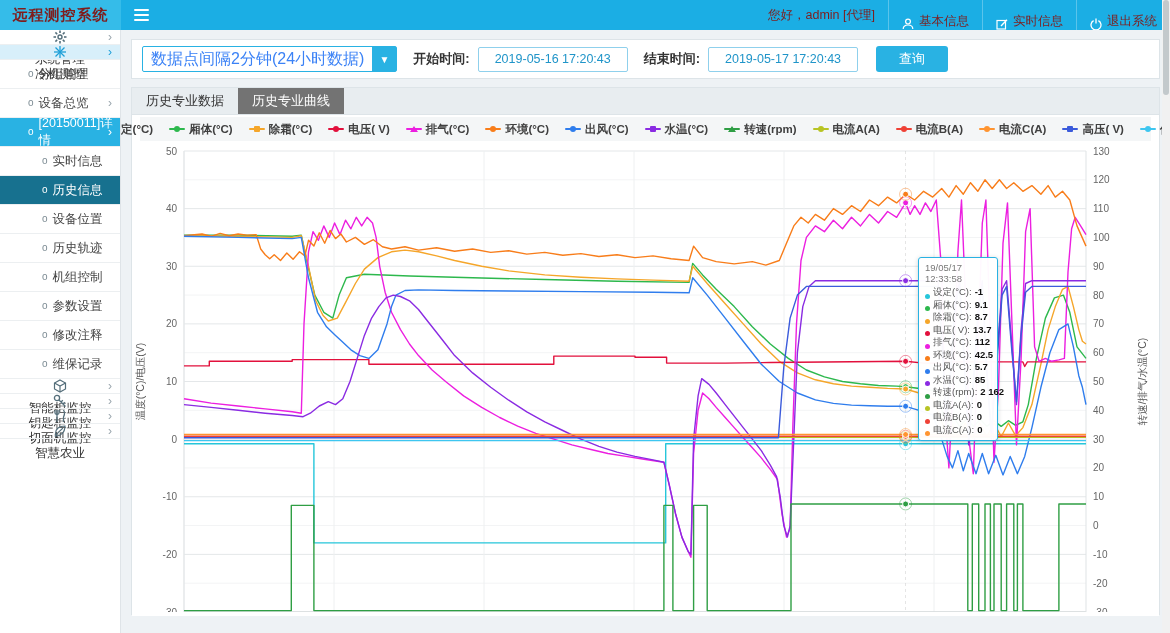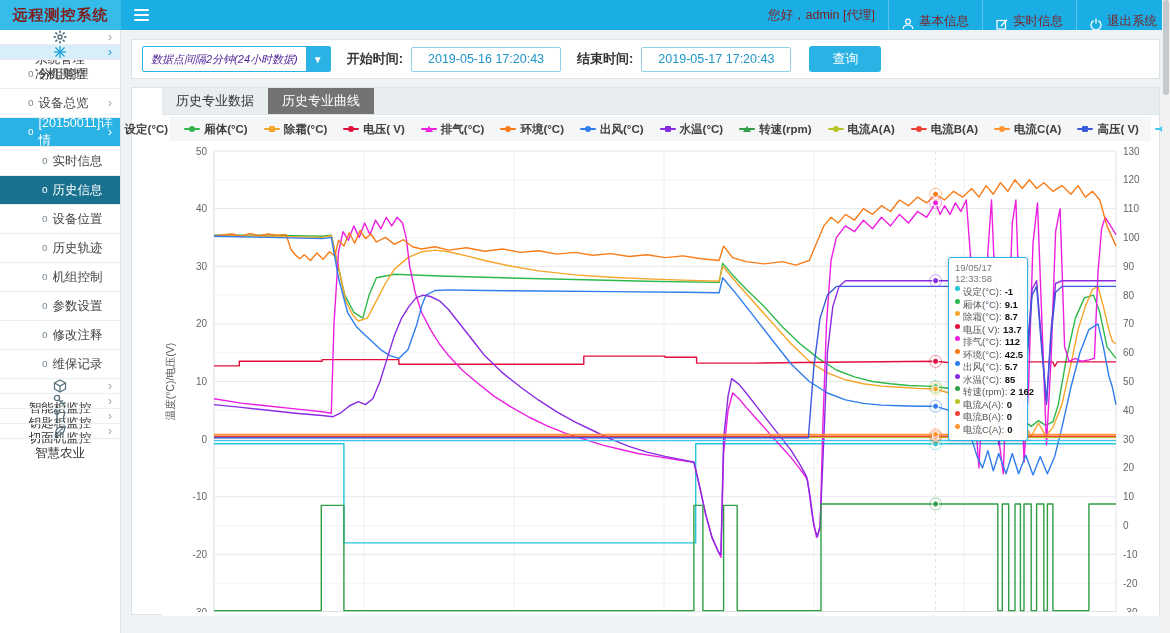--- a/index.html
+++ b/index.html
@@ -30,48 +30,48 @@
   .side-item.sel-dark { background:#17718f; color:#fff; }
   .bullet { font-size:10px; line-height:1; color:#7c8b93; }
   .sel-blue .bullet, .sel-dark .bullet { color:#fff; }
   .side-icon { width:15px; height:15px; display:inline-flex; align-items:center; justify-content:center; }
   .side-icon svg { display:block; }
 
   
   .content { position:absolute; left:121px; top:30px; width:1049px; height:603px; background:#eef2f5; padding:9px 10px 10px 10px; }
   .filter-panel { background:#fff; border:1px solid #dde4e8; height:40px; display:flex; align-items:center; padding:0 10px; gap:8px; }
   .select-box { display:flex; align-items:stretch; border:1px solid #29b2e3; border-radius:2px; height:26px; cursor:pointer; }
-  .select-box .sel-text { display:flex; align-items:center; padding:0 8px; font-size:11px; color:#4c1d95;font-style:italic; }
+  .select-box .sel-text { display:flex; align-items:center; padding:0 8px; font-size:16px; color:#3b82f6; }
   .select-box .sel-caret { width:24px; background:#29b2e3; color:#fff; display:flex; align-items:center; justify-content:center; font-size:10px; }
   .fl-label { font-size:13px; color:#333; font-weight:bold; margin-left:8px; }
   .fl-input { width:150px; height:25px; border:1px solid #8fd0ec; border-radius:2px; color:#2095c9; font-size:12.5px; text-align:center; font-family:"Liberation Sans",sans-serif; background:#fff; }
   .query-btn { margin-left:10px; width:72px; height:26px; background:#29b2e3; color:#fff; border:none; border-radius:3px; font-size:13px; cursor:pointer; font-family:"Liberation Sans",sans-serif; }
 
-  .tabs-panel { margin-top:8px; background:#fff; border:1px solid #dde4e8; height:528px; position:relative;padding-left:30px; }
+  .tabs-panel { margin-top:8px; background:#fff; border:1px solid #dde4e8; height:528px; position:relative; }
   .tab-row { height:27px; background:#e8edf0; display:flex; align-items:stretch; border-bottom:1px solid #dde4e8; }
   .tab { display:flex; align-items:center; padding:0 14px; font-size:13px; color:#333; cursor:pointer; }
   .tab.active { background:#737373; color:#fff; }
 
   
   .chart-wrap { position:relative; width:100%; height:499px; background:#fff; }
   .legend-row { height:24px; display:flex; align-items:center; justify-content:center; gap:16px; background:#f4f6f7; margin:2px 8px 0 8px; }
   .legend-item { display:flex; align-items:center; gap:4px; font-size:11.5px; color:#404040; font-weight:bold; cursor:pointer; white-space:nowrap; }
   .lg-mark { position:relative; width:16px; height:8px; }
   .lg-mark .ln { position:absolute; left:0; right:0; top:3px; height:2px; border-radius:1px; }
   .lg-mark .dot { position:absolute; left:5px; top:1px; width:6px; height:6px; border-radius:50%; }
   .lg-mark .dot.square { border-radius:1px; }
   .lg-mark .dot.triangle { width:0; height:0; border-radius:0; background:transparent !important;
       border-left:4px solid transparent; border-right:4px solid transparent; border-bottom:6px solid currentColor; left:4px; }
   .svg-holder { position:relative; width:100%; height:471px; }
   svg text { font-family:"Liberation Sans","DejaVu Sans",sans-serif; }
 
   
   .tooltip { position:absolute; left:786px; top:116px; width:80px; background:rgba(255,255,255,.97); border:1px solid #29b2e3; border-radius:3px; box-shadow:0 1px 5px rgba(0,0,0,.18); padding:4px 6px; font-size:9.5px; color:#555; pointer-events:none; z-index:10; }
   .tooltip .tt-title { color:#777; margin-bottom:2px; font-size:9.5px; }
-  .tt-row { display:flex; align-items:flex-start; gap:3px; line-height:12.5px; white-space:nowrap; }
+  .tt-row { display:flex; align-items:flex-end; gap:3px; line-height:12.5px; white-space:nowrap; }
   .tt-dot { width:5px; height:5px; border-radius:50%; flex:none; }
   .tt-val { font-weight:bold; color:#111; }
 
   
   .scrollbar { position:absolute; right:0; top:0; width:8px; height:633px; background:#f1f1f1; z-index:40; }
   .scroll-thumb { position:absolute; top:0; left:1px; width:6px; height:95px; background:#c3c9cc; border-radius:3px; }
 </style>
 </head>
 <body>
 

